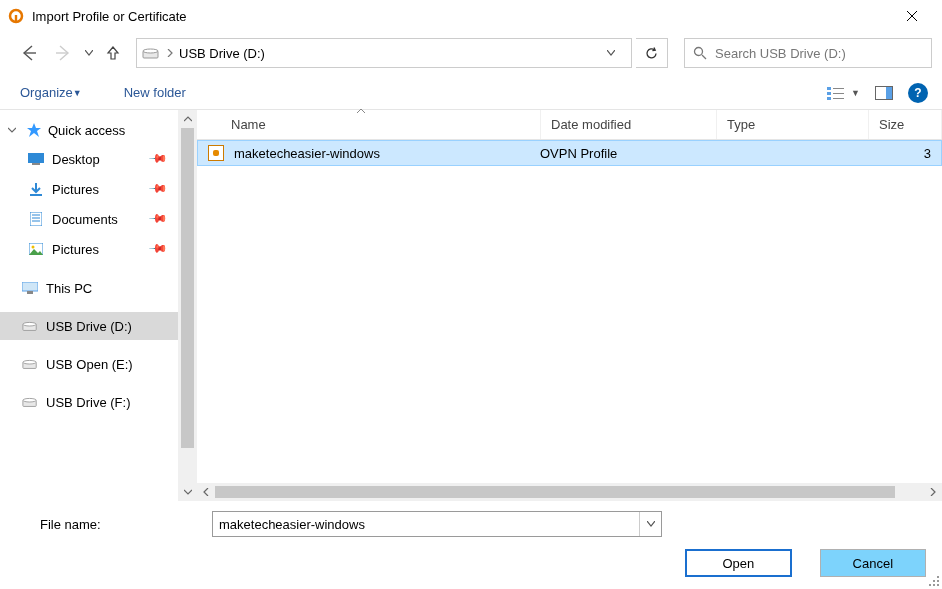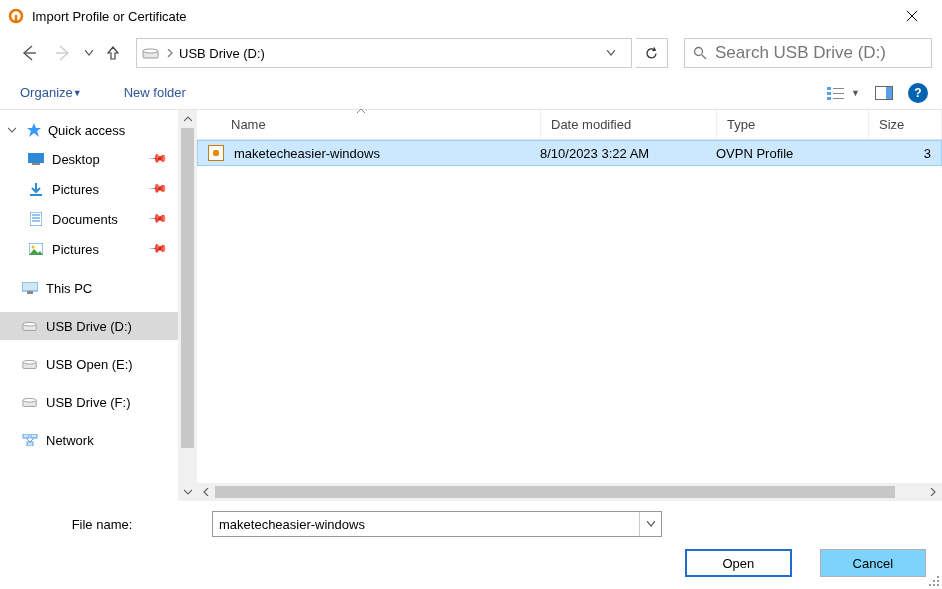--- a/index.html
+++ b/index.html
@@ -17,21 +17,21 @@
   .nav-arrow.disabled { color:#bbb; cursor:default; }
   .nav-chev { width:14px; display:flex; align-items:center; justify-content:center; color:#555; font-size:9px;}
   .nav-up { width:26px; height:28px; display:flex; align-items:center; justify-content:center; color:#444; cursor:pointer; }
   .address-box { flex:1; height:30px; border:1px solid #ccc; display:flex; align-items:center; margin-left:6px; position:relative; }
   .address-box .drive-icon { width:28px; display:flex; align-items:center; justify-content:center; }
   .address-box .bc-sep { color:#777; padding:0 2px; font-size:10px;}
   .address-box .bc-item { padding:0 4px; color:#000; cursor:pointer; }
   .address-box .addr-dd { width:24px; text-align:center; color:#555; font-size:10px; margin-left:auto; cursor:pointer;}
   .refresh-box { width:32px; height:30px; border:1px solid #ccc; border-left:none; display:flex; align-items:center; justify-content:center; color:#333; cursor:pointer; }
   .search-box { width:248px; height:30px; border:1px solid #ccc; margin-left:12px; display:flex; align-items:center; padding:0 8px; }
-  .search-box input { border:none; outline:none; width:100%; font-size:17px; color:#000; }
+  .search-box input { border:none; outline:none; width:100%; font-size:13px; color:#000; }
   .search-box input::placeholder { color:#777; }
   .search-box .sicon { margin-right:8px; color:#666; }
 
   
   .toolbar { display:flex; align-items:center; height:34px; padding:0 14px; border-bottom:1px solid #e5e5e5; }
   .tb-link { color:#2b5797; cursor:pointer; padding:4px 6px; display:flex; align-items:center; }
   .tb-link .dd { font-size:9px; color:#2b5797;}
   .tb-gap { width:30px; }
   .tb-right { margin-left:auto; display:flex; align-items:center; gap:14px; }
   .tb-icon { width:20px; height:20px; display:flex; align-items:center; justify-content:center; color:#444; cursor:pointer; }
@@ -77,21 +77,21 @@
   .fl-row .file-icon:after{ content:""; width:6px; height:6px; background:#e68a00; border-radius:2px;}
   .fl-body { flex:1; }
   .fl-hscroll { height:18px; background:#f0f0f0; display:flex; align-items:center; }
   .fl-hscroll .btn { width:18px; height:18px; display:flex; align-items:center; justify-content:center; color:#666; font-size:9px; cursor:pointer;}
   .fl-hscroll .track { flex:1; position:relative; height:100%; }
   .fl-hscroll .thumb { position:absolute; left:0; top:3px; bottom:3px; width:680px; background:#c7c7c7;}
 
   
   .footer { height:88px; padding:10px 16px 0 0; }
   .fn-row { display:flex; align-items:center; margin-bottom:12px; }
-  .fn-label { width:212px; text-align:center; padding-right:8px; color:#000; }
+  .fn-label { width:212px; text-align:left; padding-right:8px; color:#000;padding-left:40px; }
   .fn-input-wrap { flex:0 0 450px; position:relative; }
   .fn-input { width:100%; height:26px; border:1px solid #9a9a9a; padding:0 26px 0 6px; outline:none; }
   .fn-dd { position:absolute; right:1px; top:1px; bottom:1px; width:22px; display:flex; align-items:center; justify-content:center; color:#555; font-size:9px; cursor:pointer; border-left:1px solid #ccc;}
   .filter-wrap { flex:0 0 244px; margin-left:18px; position:relative; }
   .filter-sel { width:100%; height:26px; border:1px solid #9a9a9a; background:#efefef; padding:0 24px 0 8px; display:flex; align-items:center; cursor:pointer;}
   .filter-dd { position:absolute; right:4px; top:1px; bottom:1px; width:18px; display:flex; align-items:center; justify-content:center; font-size:9px; color:#555;}
   .btn-row { display:flex; justify-content:flex-end; gap:28px; padding-right:0px;}
   .btn { width:110px; height:28px; display:flex; align-items:center; justify-content:center; cursor:pointer; }
   .btn.primary { border:2px solid #1a6fcf; background:#fff; color:#000; }
   .btn.secondary { border:1px solid #b0b0b0; background:#7dd3fc; color:#000;}
@@ -303,32 +303,20 @@
       <div class="sb-top">
         <span class="ic">
             <svg width="18" height="12" viewBox="0 0 18 12">
               <rect x="1" y="4" width="15" height="7" rx="1" fill="#e8e8e8" stroke="#999"></rect>
               <ellipse cx="8.5" cy="4" rx="7.5" ry="2" fill="#fff" stroke="#999"></ellipse>
             </svg>
           </span>
         <span class="lbl">USB Drive (F:)</span>
       </div>
       <div class="sb-spacer"></div>
-      <div class="sb-top">
-        <span class="ic">
-            <svg width="16" height="12" viewBox="0 0 16 12">
-              <rect x="1" y="0" width="6" height="4" fill="#cfe6f7" stroke="#5aa0e6"></rect>
-              <rect x="9" y="0" width="6" height="4" fill="#cfe6f7" stroke="#5aa0e6"></rect>
-              <rect x="5" y="8" width="6" height="4" fill="#cfe6f7" stroke="#5aa0e6"></rect>
-              <line x1="4" y1="4" x2="8" y2="8" stroke="#5aa0e6"></line>
-              <line x1="12" y1="4" x2="8" y2="8" stroke="#5aa0e6"></line>
-            </svg>
-          </span>
-        <span class="lbl">Network</span>
-      </div>
     </div>
     <div class="sb-scroll">
       <div class="up">
         <svg width="8" height="6" viewBox="0 0 8 6">
             <path d="M0 5 L4 1 L8 5" fill="none" stroke="#666" stroke-width="1.2"></path>
           </svg>
       </div>
       <div class="track">
         <div class="thumb"></div>
       </div>
@@ -349,21 +337,20 @@
       </span>
       <div class="col col-name">Name</div>
       <div class="col col-date">Date modified</div>
       <div class="col col-type">Type</div>
       <div class="col col-size">Size</div>
     </div>
     <div class="fl-body">
       <div class="fl-row">
         <span class="file-icon"></span>
         <div class="cell" style="width:296px;padding-left:0">maketecheasier-windows</div>
-        <div class="cell" style="width:176px">8/10/2023 3:22 AM</div>
         <div class="cell" style="width:152px">OVPN Profile</div>
         <div class="cell" style="flex:1;justify-content:flex-end">3</div>
       </div>
     </div>
     <div class="fl-hscroll">
       <div class="btn">
         <svg width="6" height="8" viewBox="0 0 6 8">
             <path d="M5 0 L1 4 L5 8" fill="none" stroke="#666" stroke-width="1.2"></path>
           </svg>
       </div>

